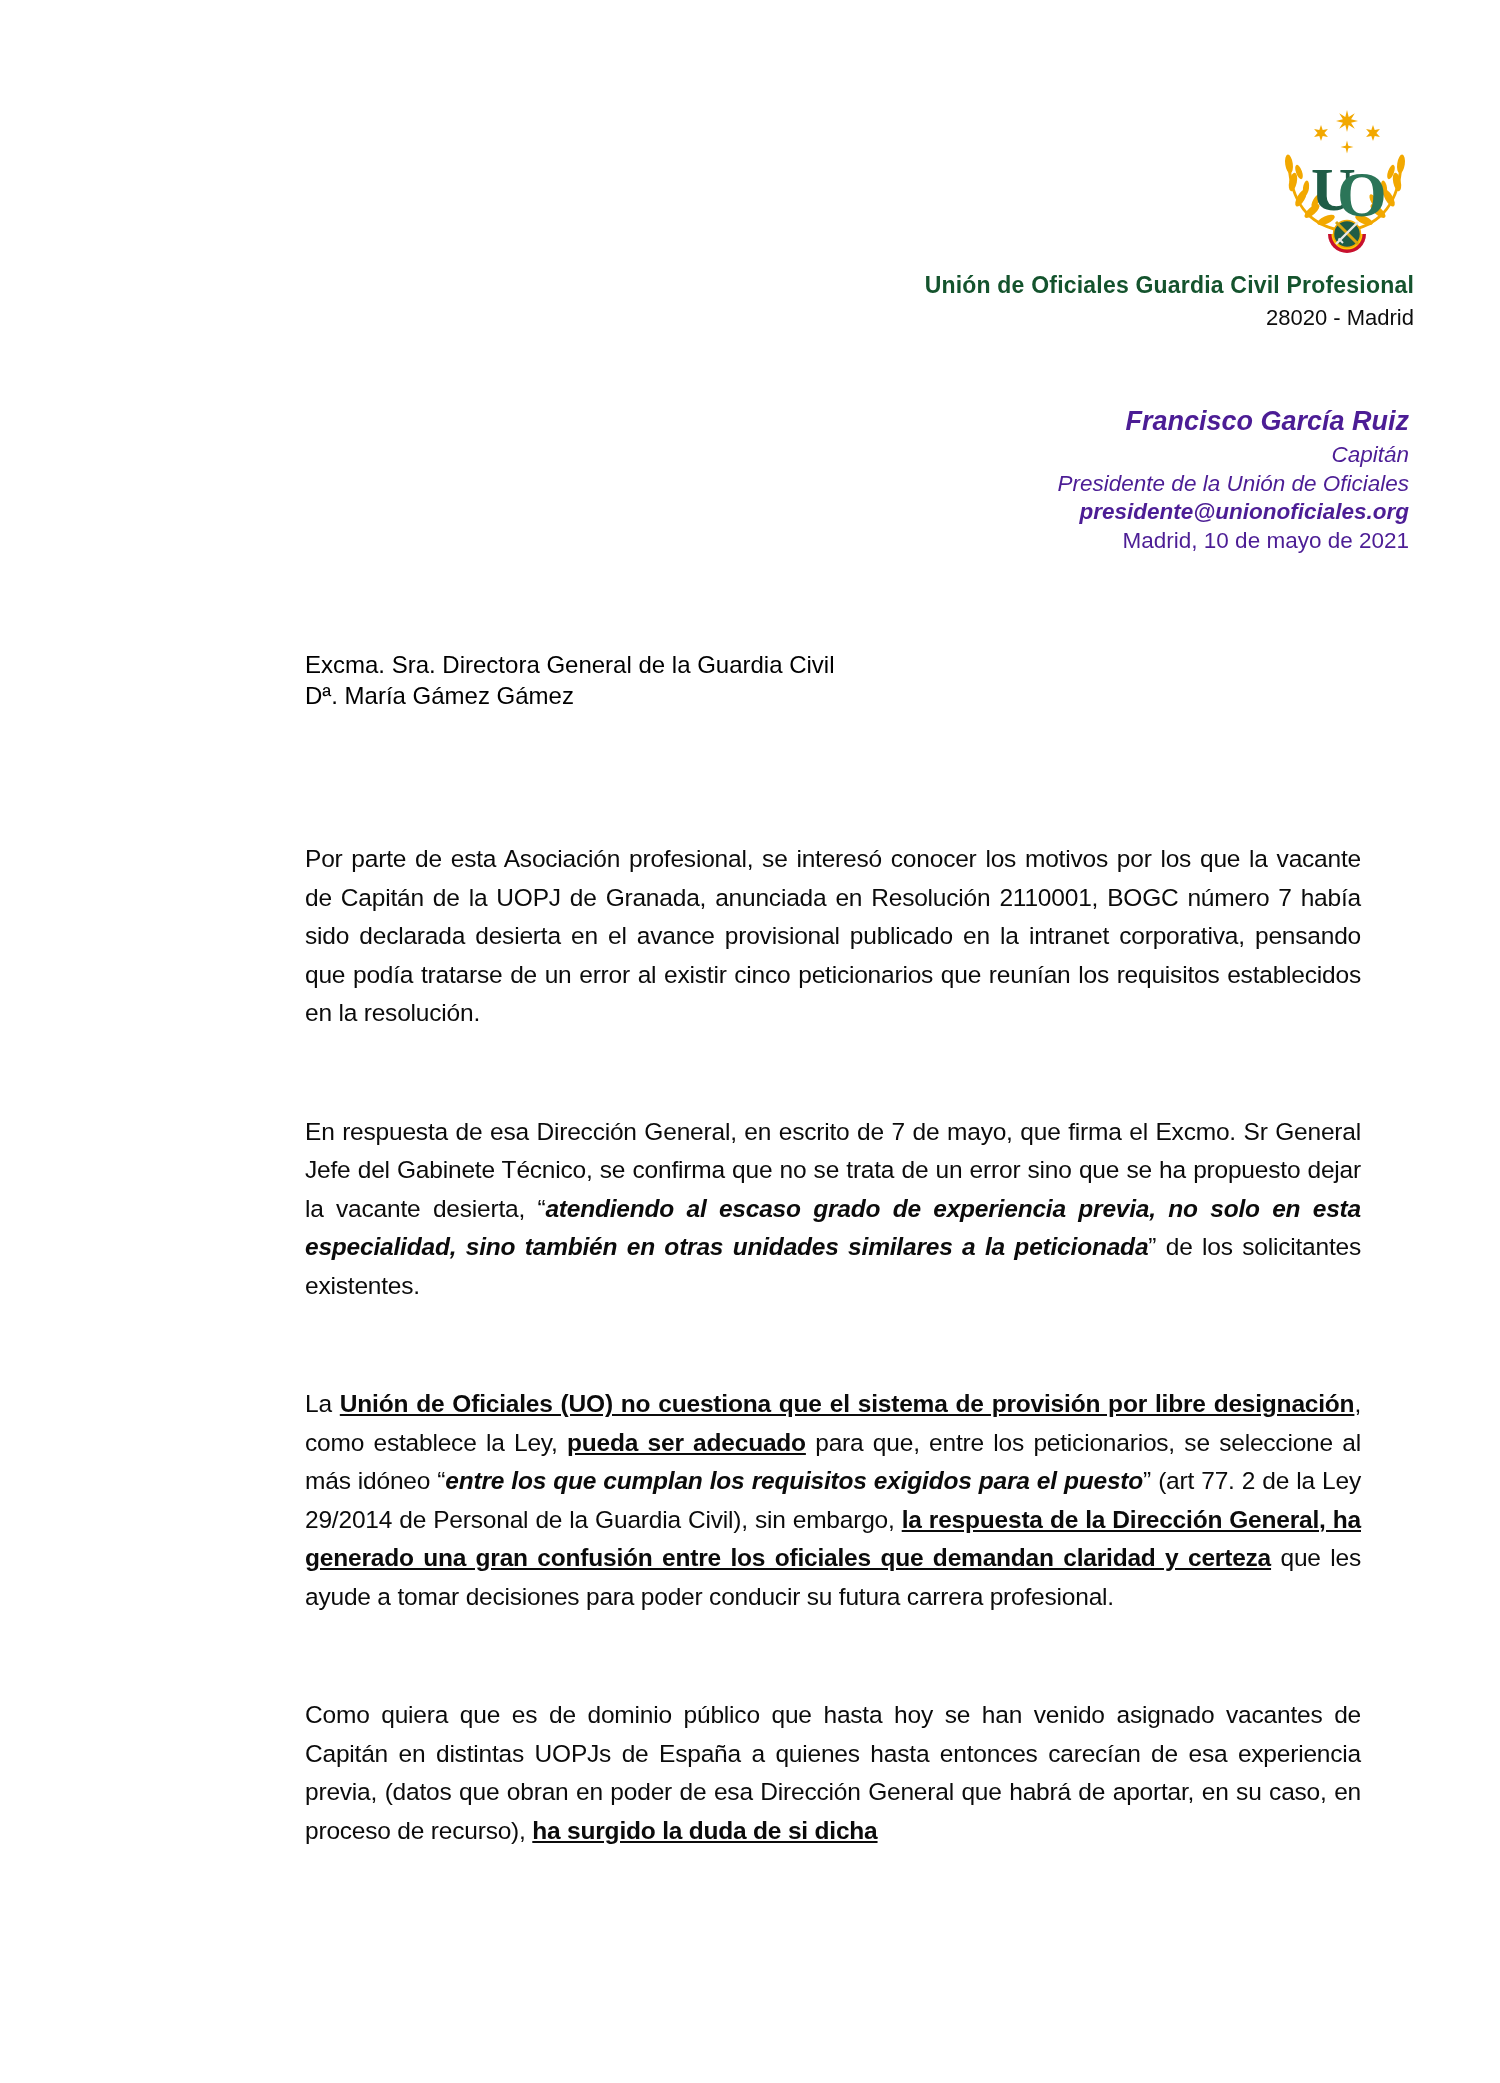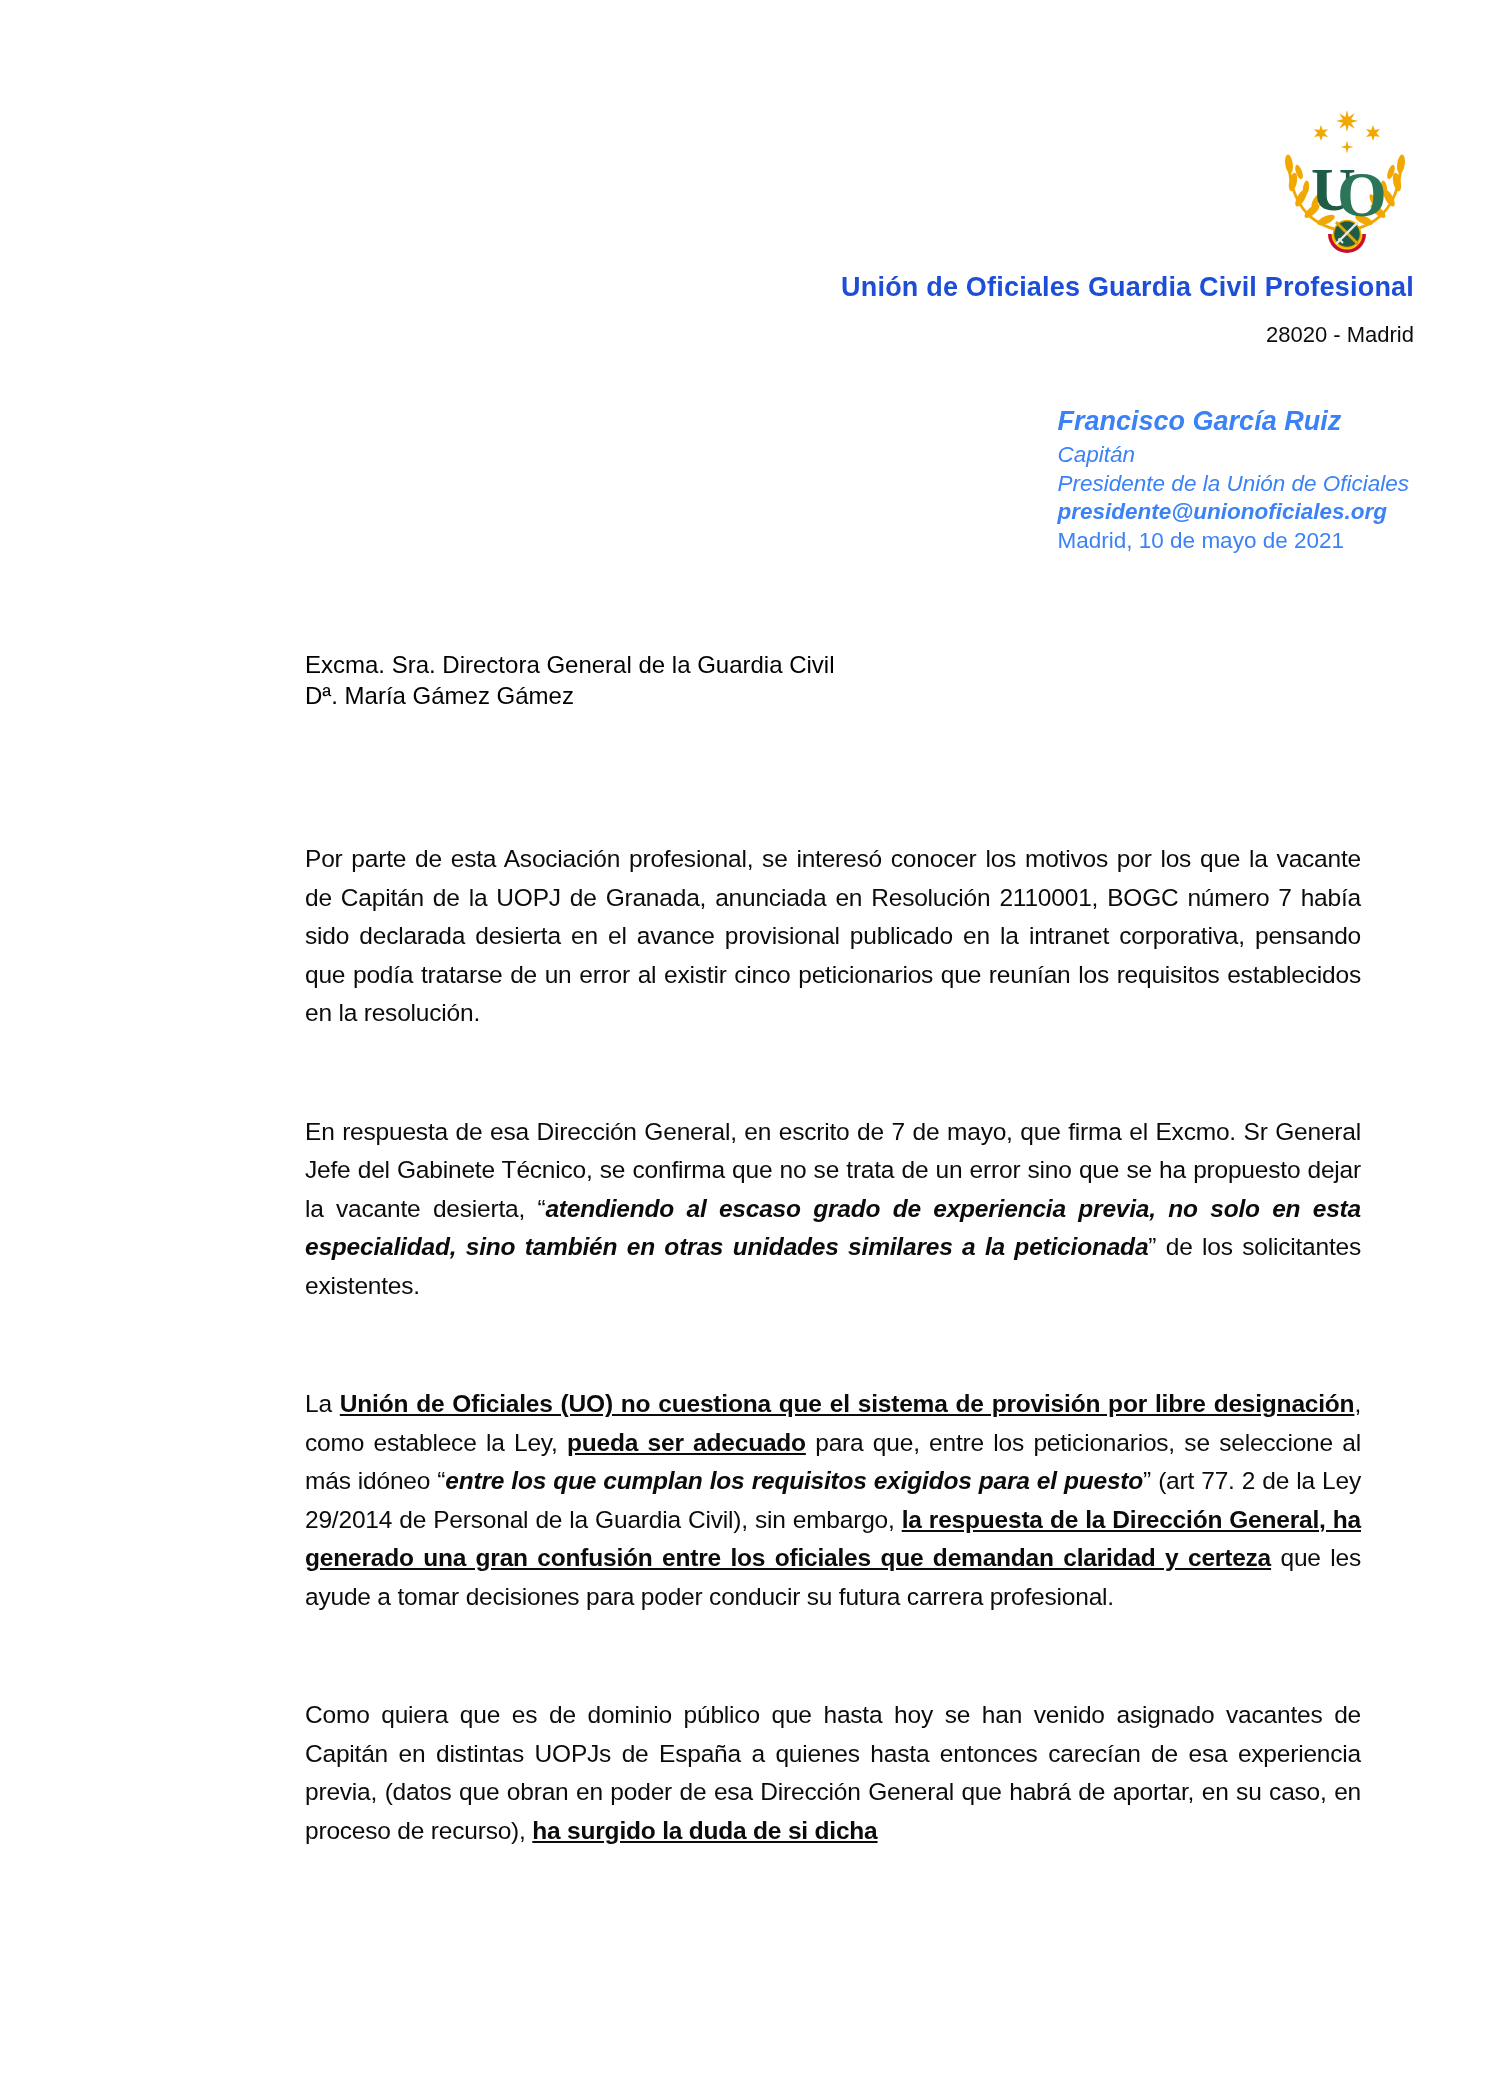--- a/index.html
+++ b/index.html
@@ -11,26 +11,26 @@
     color:#000000;
     overflow:hidden;
   }
 
   
   .logo { position:absolute; top:106px; right:85px; width:140px; height:150px; }
 
   
   .org-block { position:absolute; top:272px; right:86px; text-align:right; }
   .org-name {
-    font-size:27px; font-weight:700; color:#1d4ed8;
-    letter-spacing:0.2px; margin-bottom:18px;
+    font-size:23px; font-weight:700; color:#14532d;
+    letter-spacing:0.2px; margin-bottom:5px;
   }
   .org-address { font-size:22px; line-height:28px; color:#0d0d0d; }
 
-  .sender-block { position:absolute; top:406px; right:91px; color:#3b82f6; }
+  .sender-block { position:absolute; top:406px; right:91px; text-align:right; color:#4c1d95; }
   .sender-name { font-size:27px; font-weight:700; font-style:italic; margin-bottom:4px; }
   .sender-line { font-size:22.5px; line-height:28.5px; font-style:italic; }
   .sender-email { font-weight:700; }
   .sender-date { font-style:normal; }
 
   
   .addressee { position:absolute; left:305px; top:650px; font-size:24px; font-weight:400; line-height:30.5px; }
 
   
   .body-block { position:absolute; left:305px; top:840px; width:1056px; }

